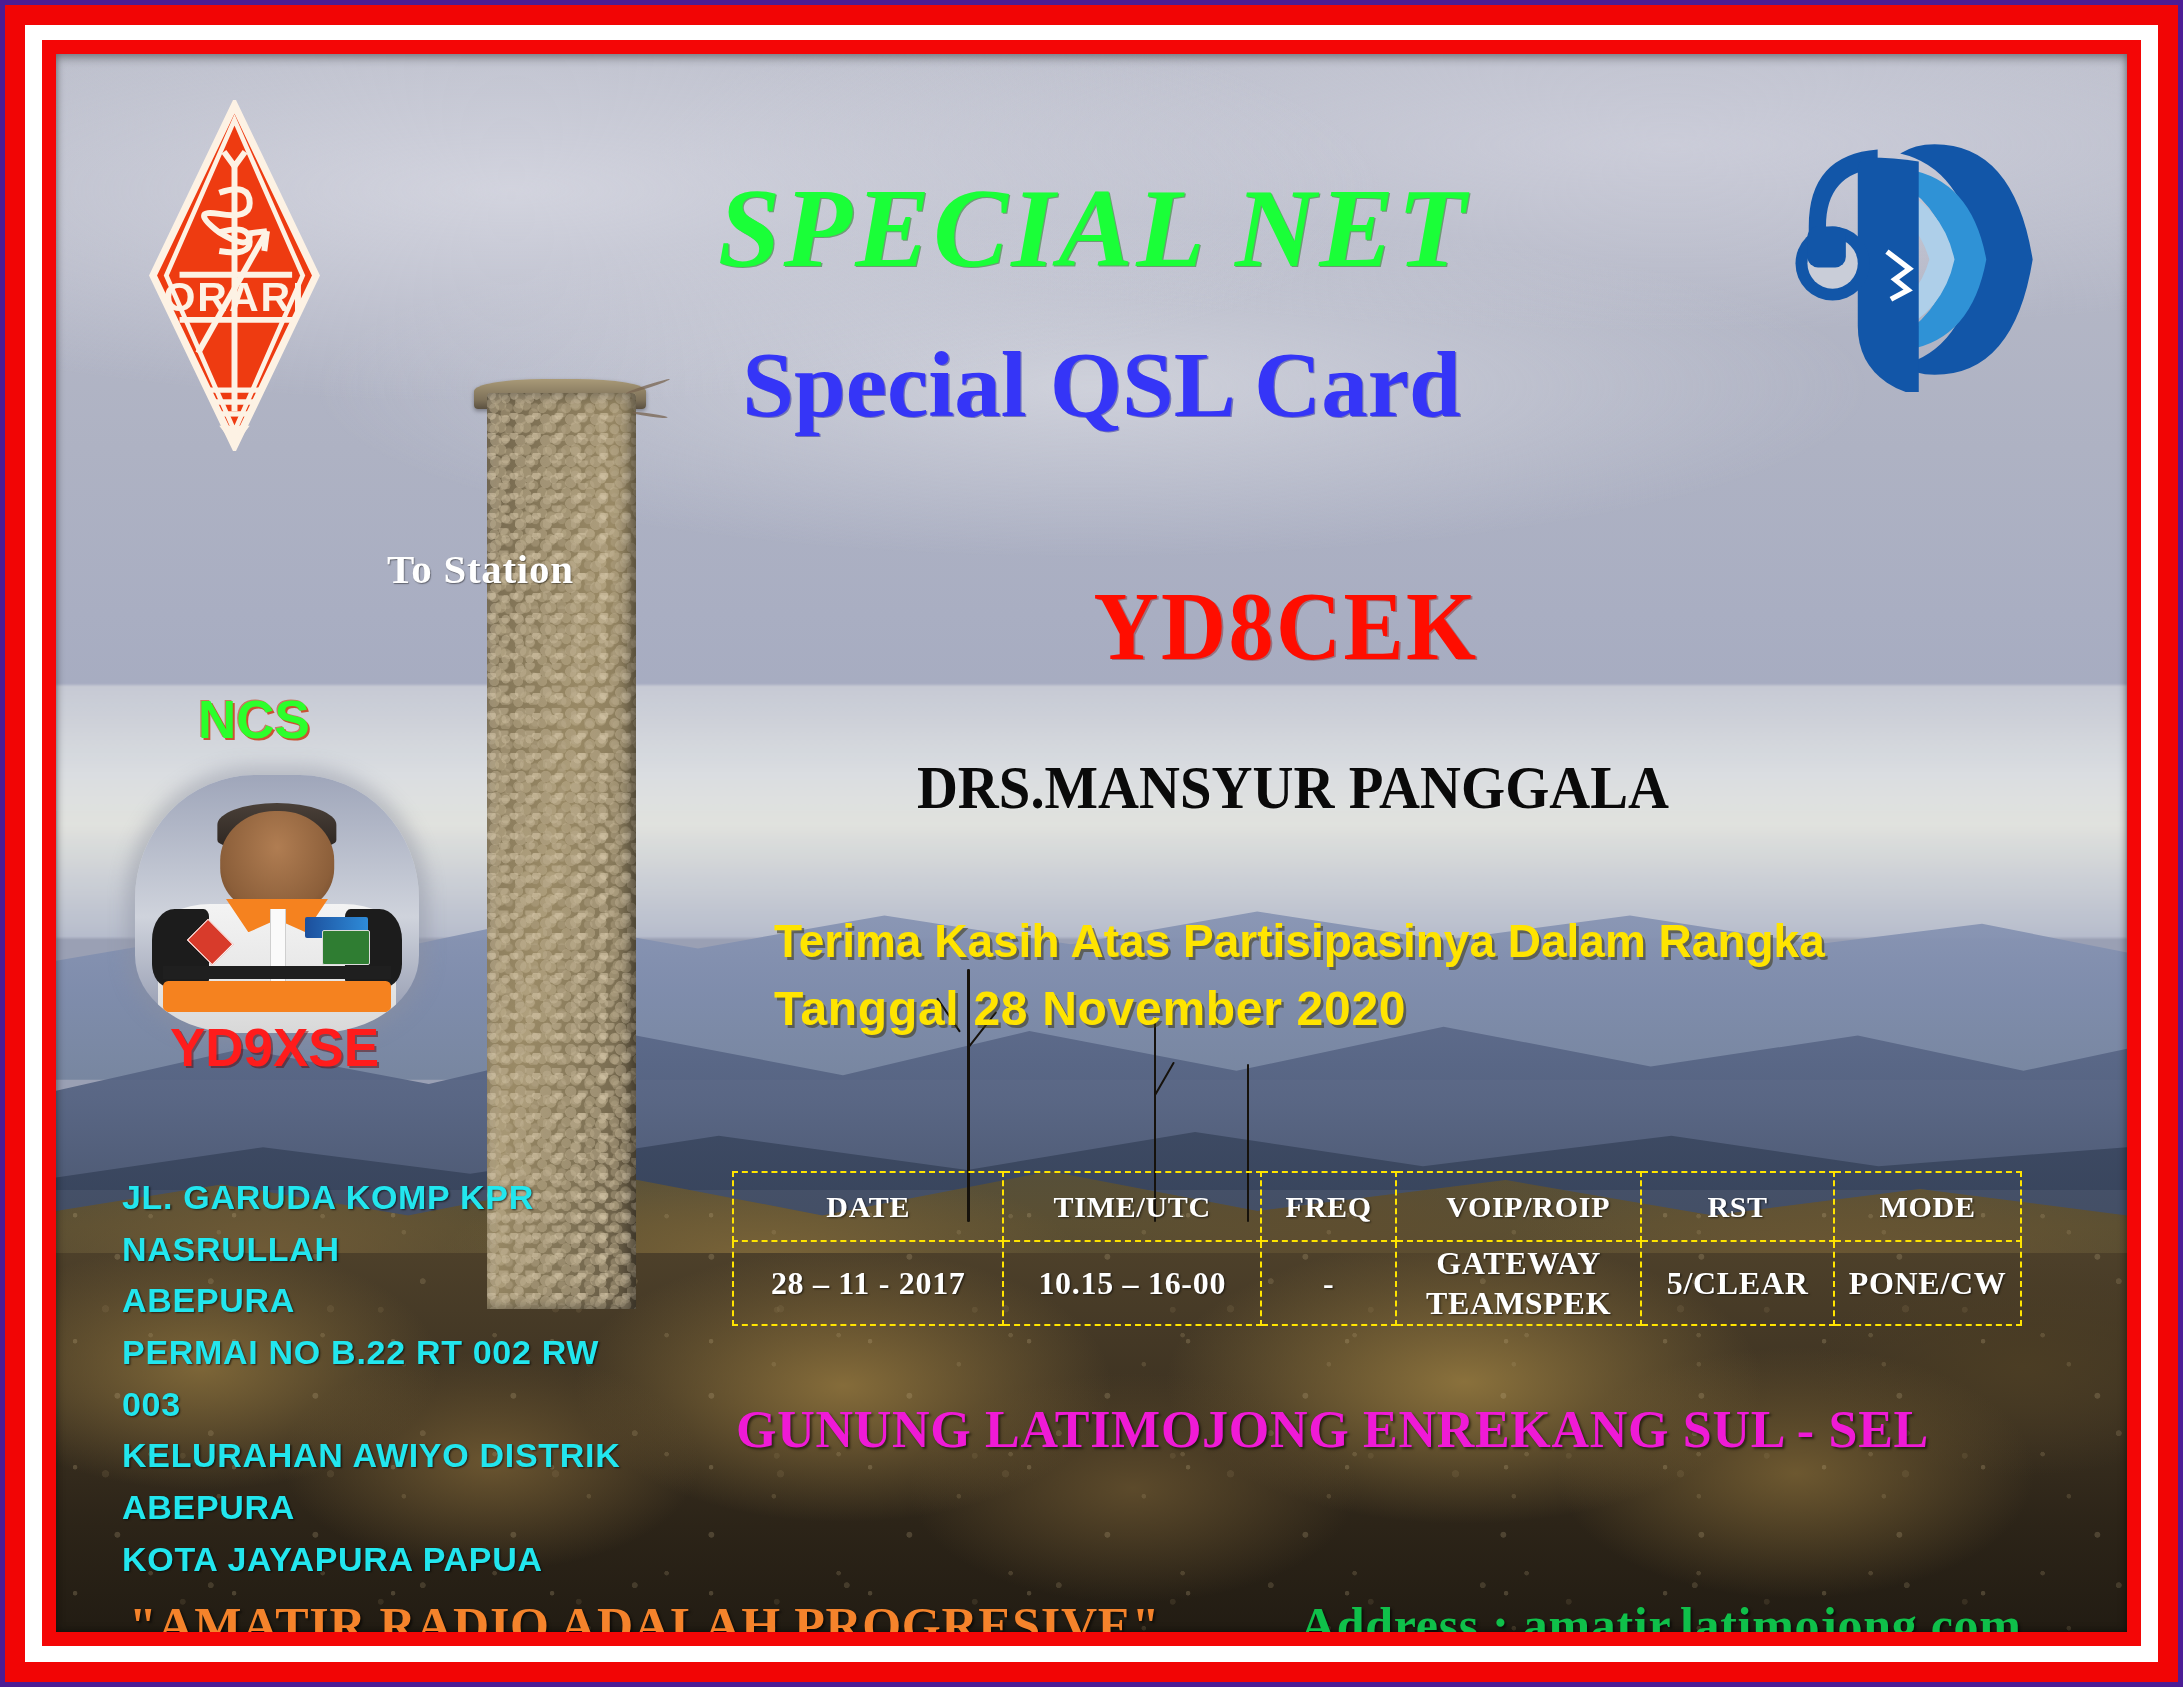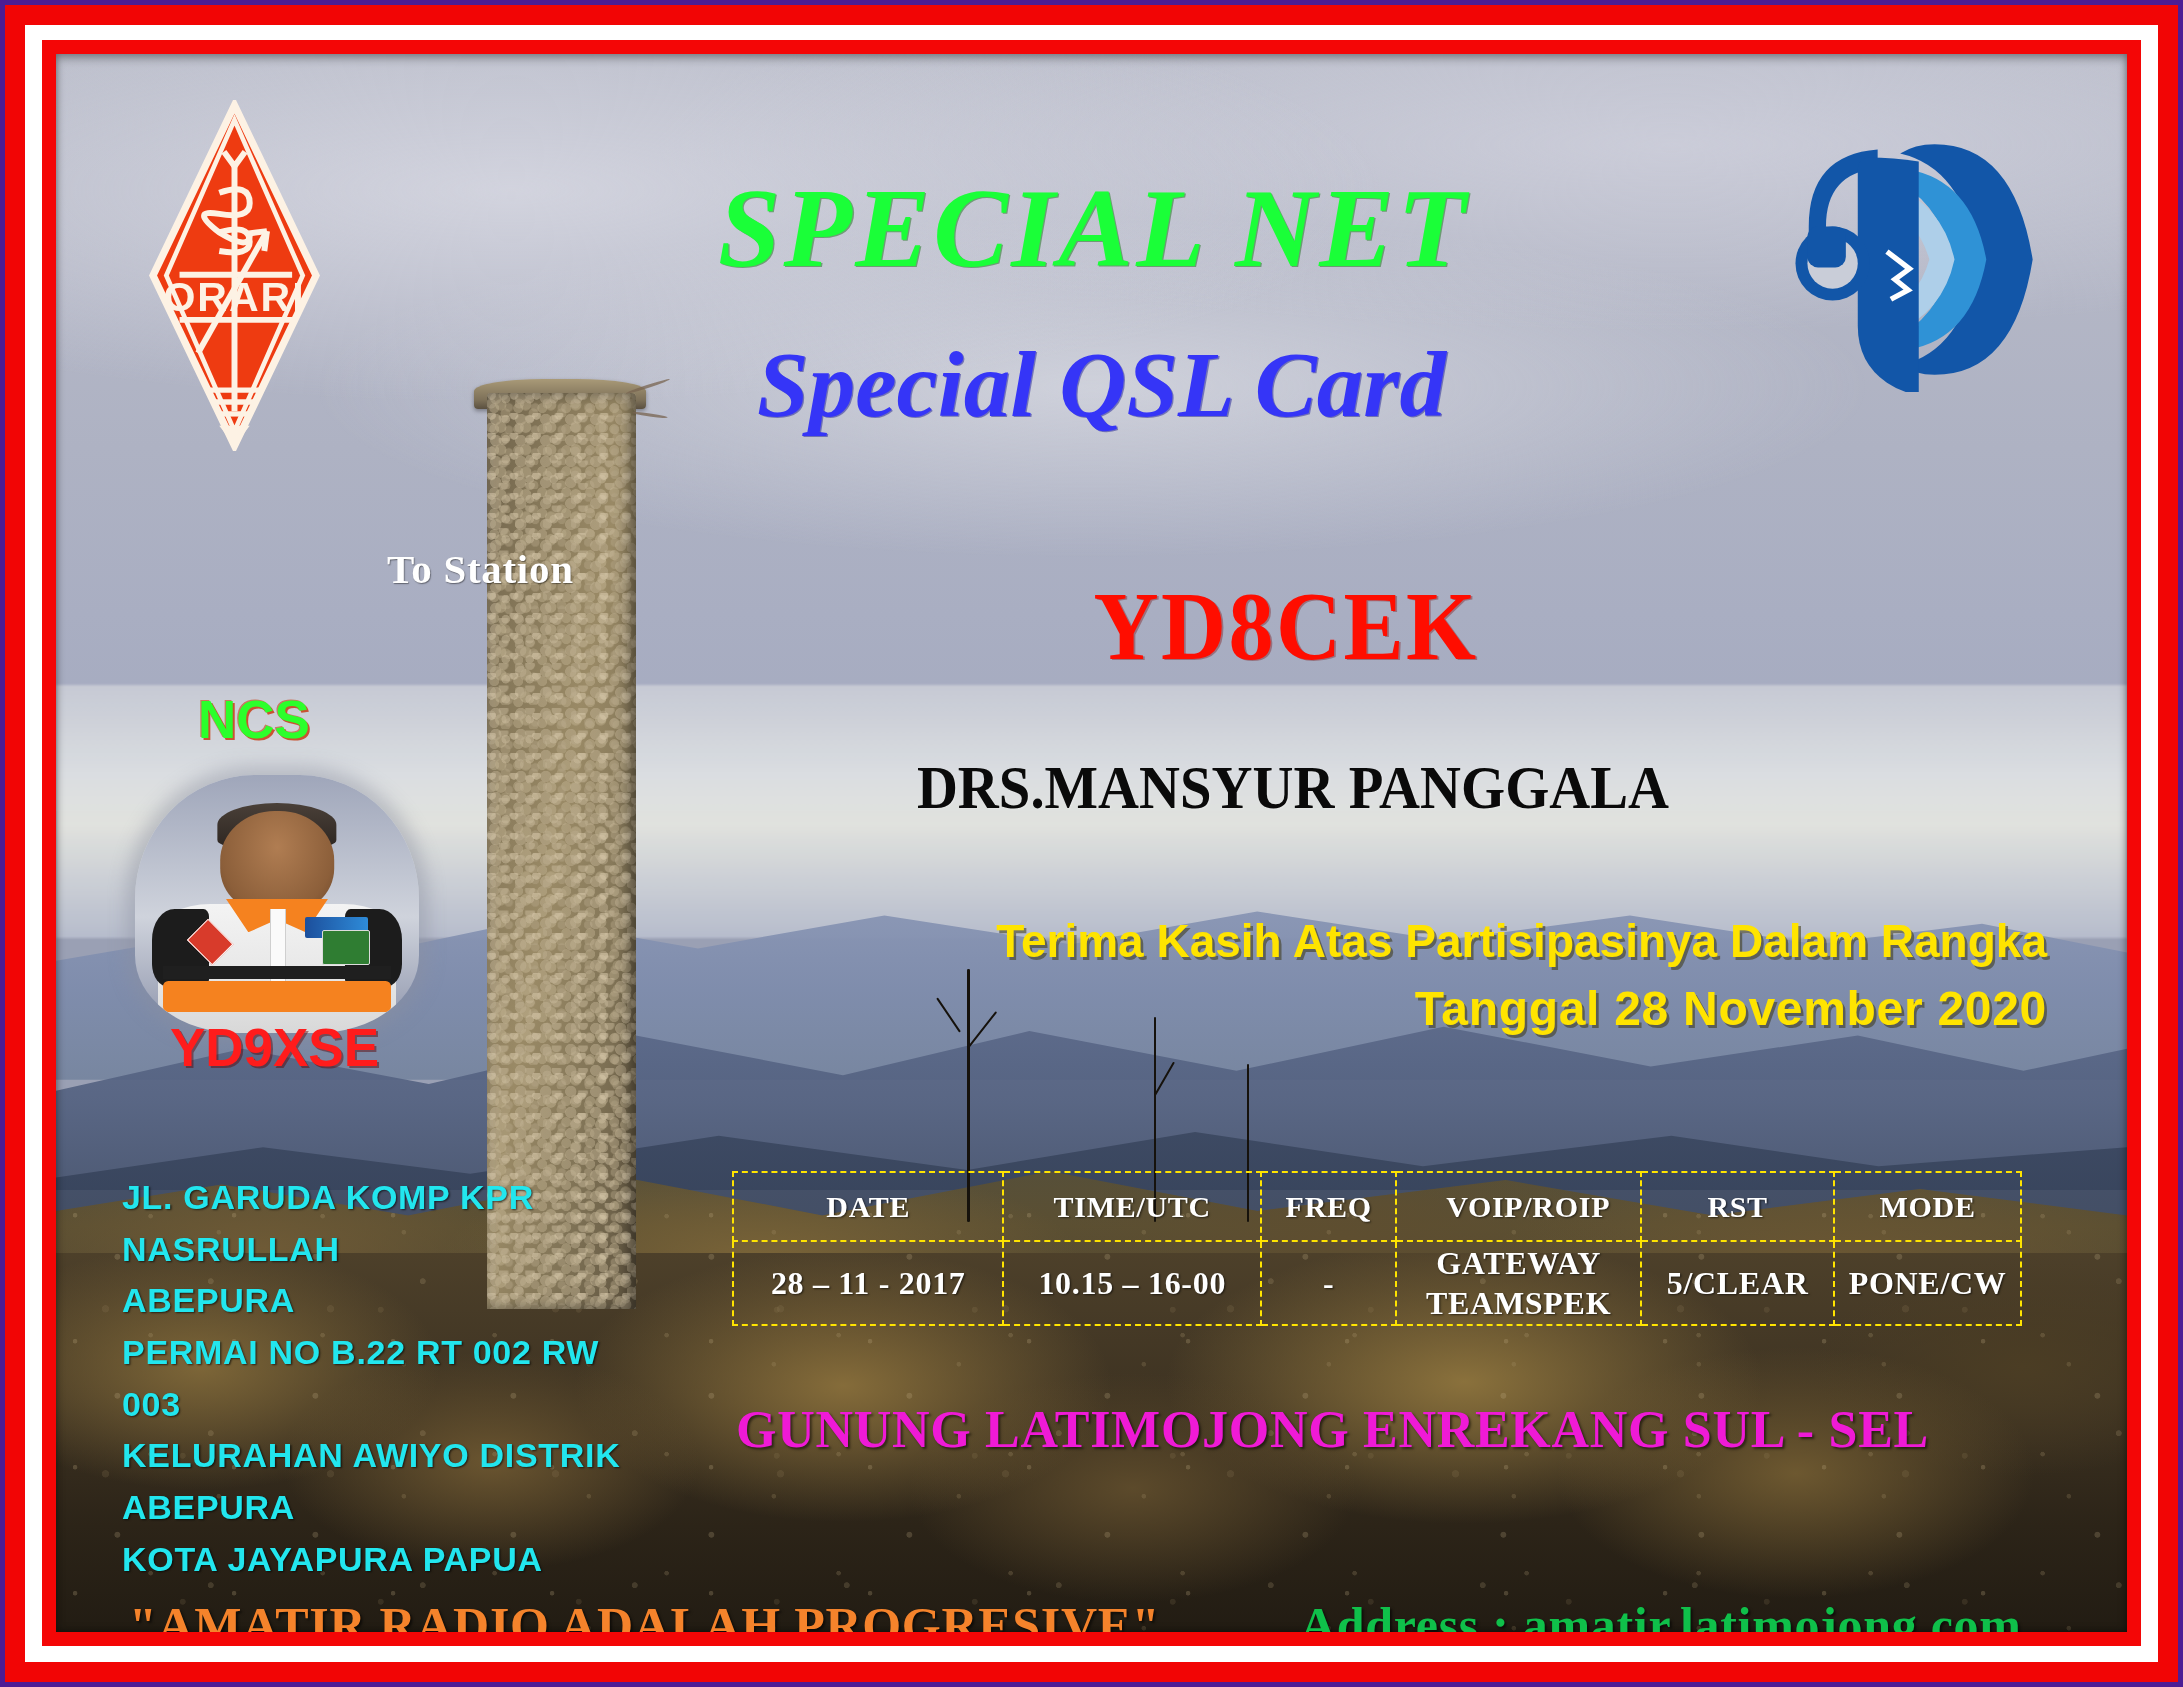--- a/index.html
+++ b/index.html
@@ -140,21 +140,20 @@
     font-size:112px;letter-spacing:3.3px;color:#1aff38;line-height:1;
     text-shadow:1.3px 1.3px 0 rgba(40,120,40,.55);
     padding-left:4px;
   }
   .title-qsl{
     position:absolute;left:0;right:0;top:284px;text-align:center;
     font-family:"Liberation Serif",serif;font-weight:bold;
     font-size:93px;color:#3535f7;line-height:1;
     text-shadow:1.3px 1.3px 0 rgba(30,30,150,.5);
     padding-left:20px;
-    font-style:italic;
   }
   .to-station{
     position:absolute;left:331px;top:491px;
     font-family:"Liberation Serif",serif;font-weight:bold;font-size:41px;
     color:#ffffff;letter-spacing:0.7px;
     text-shadow:0.7px 0.7px 1.3px rgba(0,0,0,.45);
   }
   .callsign{
     position:absolute;left:767px;width:926px;top:523px;text-align:center;
     font-family:"Liberation Serif",serif;font-weight:bold;font-style:normal;
@@ -162,21 +161,21 @@
     transform:scaleX(.92);
     text-shadow:2px 1.3px 0 rgba(120,0,0,.35);
   }
   .opname{
     position:absolute;left:734px;width:1006px;top:703px;text-align:center;
     font-family:"Liberation Serif",serif;font-weight:bold;
     font-size:61px;color:#0a0a0a;letter-spacing:0px;line-height:1;
     transform:scaleX(.93);
     text-shadow:1.3px 1.3px 2px rgba(255,255,255,.25);
   }
-  .thanks-wrap{position:absolute;left:734px;width:1257px;top:860px;text-align:right;}
+  .thanks-wrap{position:absolute;left:718px;width:1257px;top:860px;text-align:left;}
   .th1{
     font-family:"Liberation Sans",sans-serif;font-weight:bold;font-size:46px;
     color:#ffe400;line-height:1.18;letter-spacing:0px;
     text-shadow:2.6px 2.6px 0 rgba(60,55,20,.55);
   }
   .th2{
     font-family:"Liberation Sans",sans-serif;font-weight:bold;font-style:italic;
     font-size:46px;color:#ffe400;line-height:1.6;letter-spacing:0.7px;
     text-shadow:2.6px 2.6px 0 rgba(60,55,20,.55);
   }

